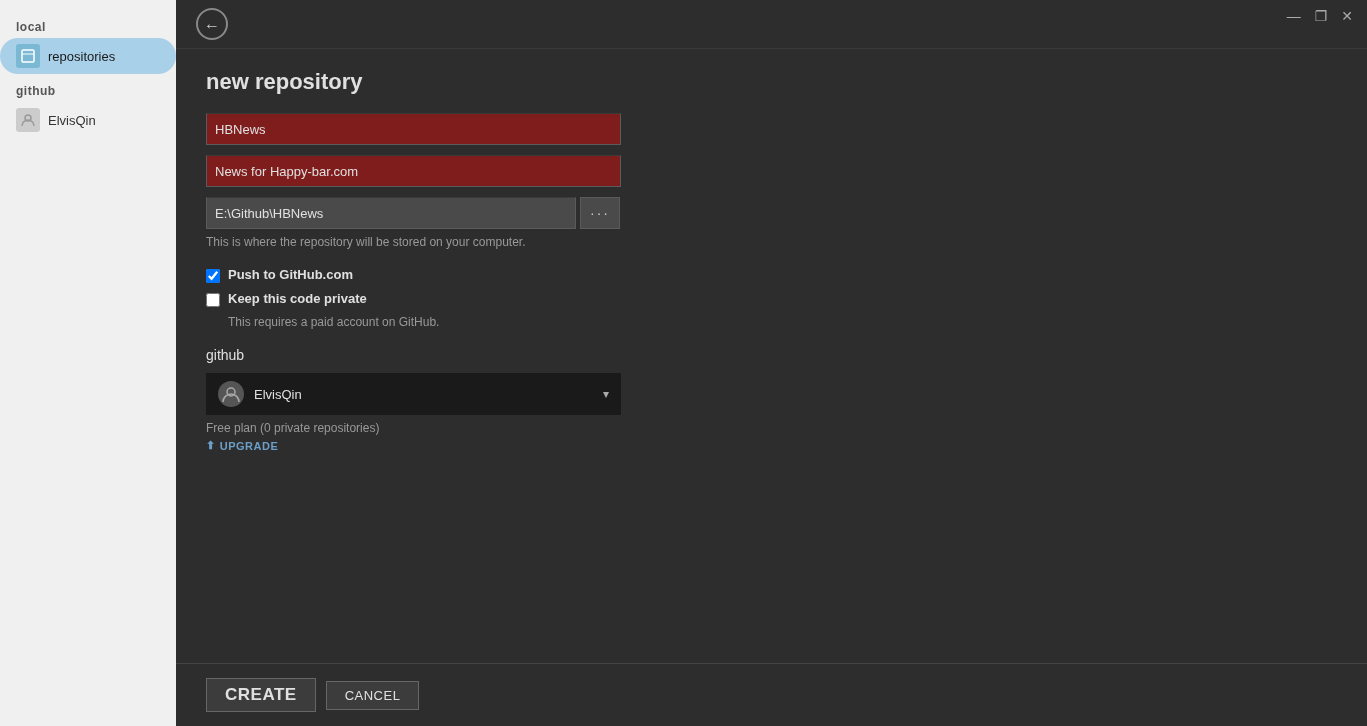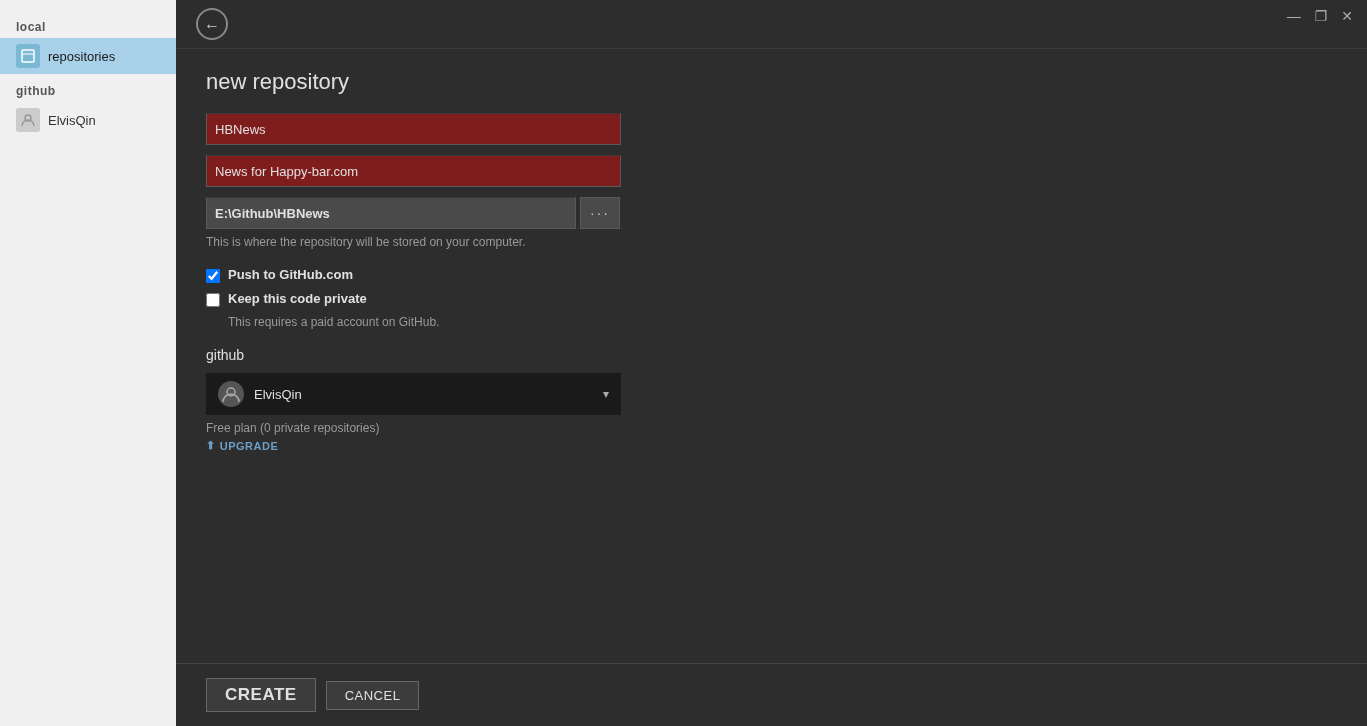--- a/index.html
+++ b/index.html
@@ -33,20 +33,21 @@
       display: flex;
       align-items: center;
       padding: 6px 16px;
       cursor: pointer;
       font-size: 13px;
       color: #333;
     }
     .sidebar-item.active {
       background: #a8d0e8;
       color: #1a1a1a;
+      border-radius: 18px;
     }
     .sidebar-item-icon {
       width: 24px;
       height: 24px;
       background: #ccc;
       border-radius: 3px;
       margin-right: 8px;
       display: flex;
       align-items: center;
       justify-content: center;
@@ -89,21 +90,21 @@
 
     
     .form-area {
       flex: 1;
       padding: 20px 30px;
       overflow-y: auto;
     }
     .form-title {
       color: #e0e0e0;
       font-size: 22px;
-      font-weight: 400;
+      font-weight: 700;
       margin-bottom: 18px;
     }
 
     .form-group {
       margin-bottom: 10px;
     }
     .form-input {
       width: 415px;
       height: 32px;
       background: #7f1d1d;
@@ -125,21 +126,20 @@
     .path-input {
       width: 370px;
       height: 32px;
       background: #4a4a4a;
       border: 1px solid #5a5a5a;
       border-top: 1px solid #3a3a3a;
       color: #e0e0e0;
       font-size: 13px;
       padding: 4px 8px;
       outline: none;
-      font-weight: bold;
     }
     .browse-button {
       width: 40px;
       height: 32px;
       background: #4a4a4a;
       border: 1px solid #5a5a5a;
       color: #ccc;
       cursor: pointer;
       display: flex;
       align-items: center;

